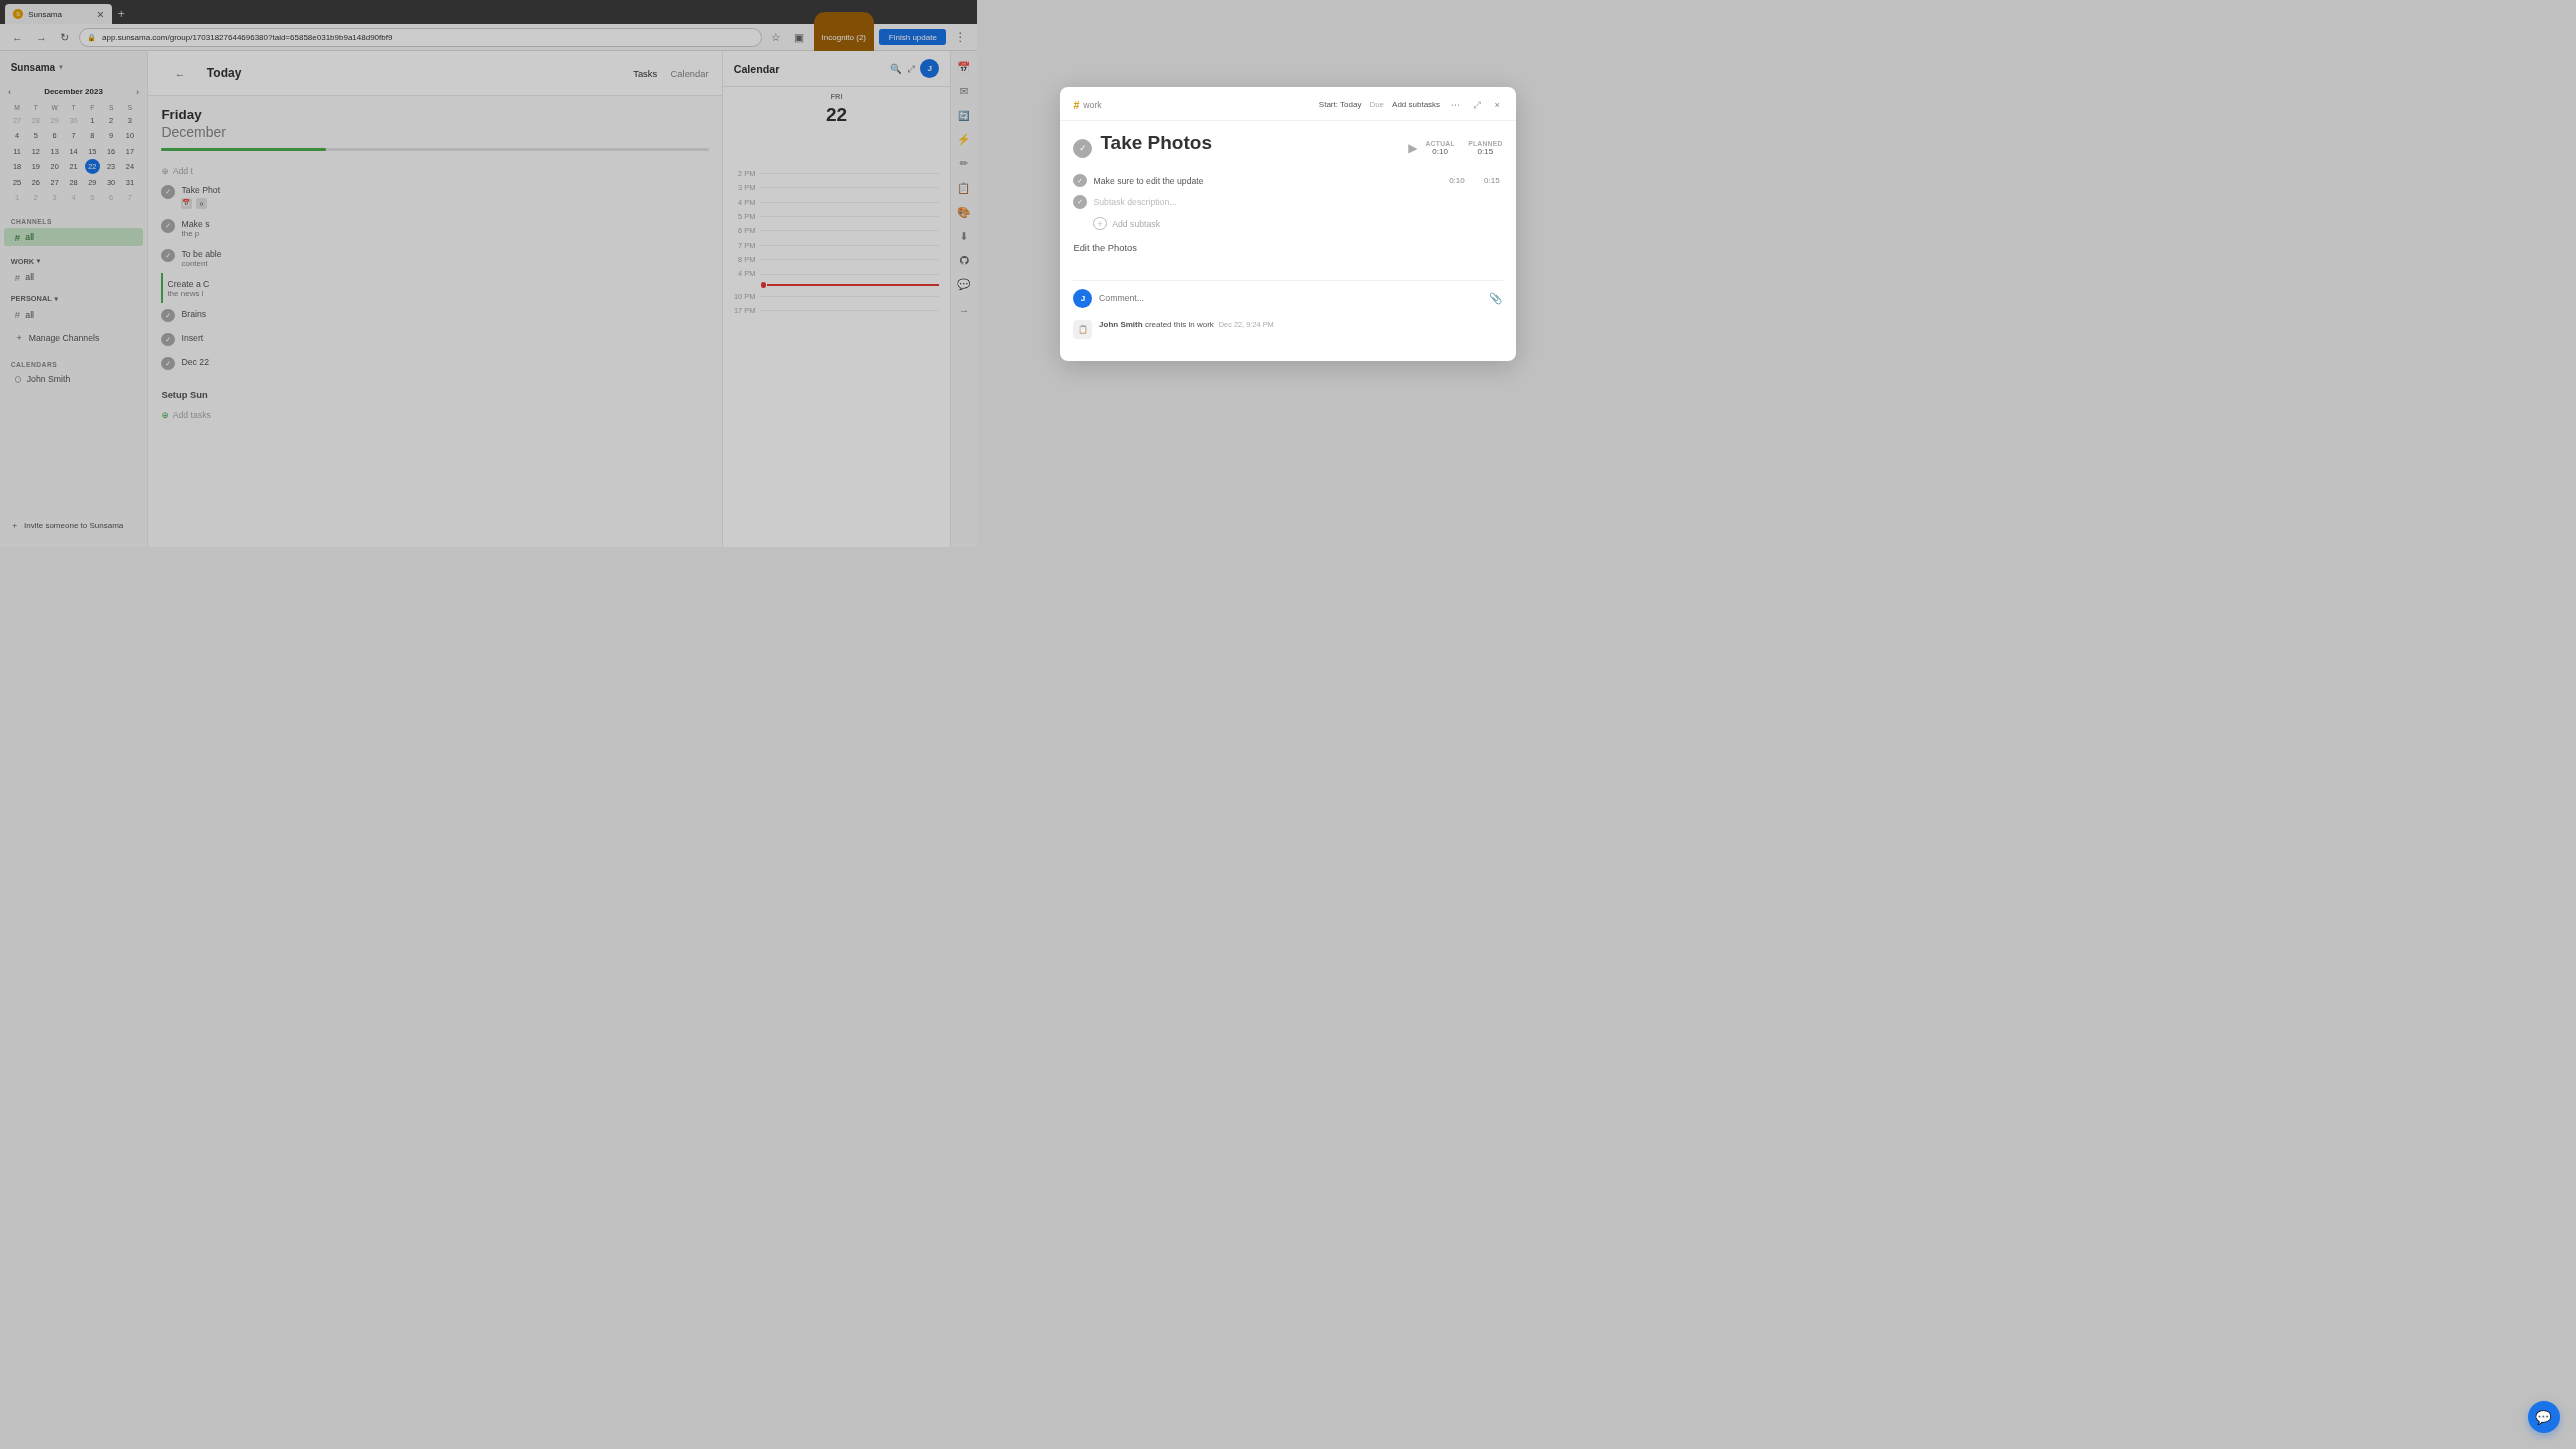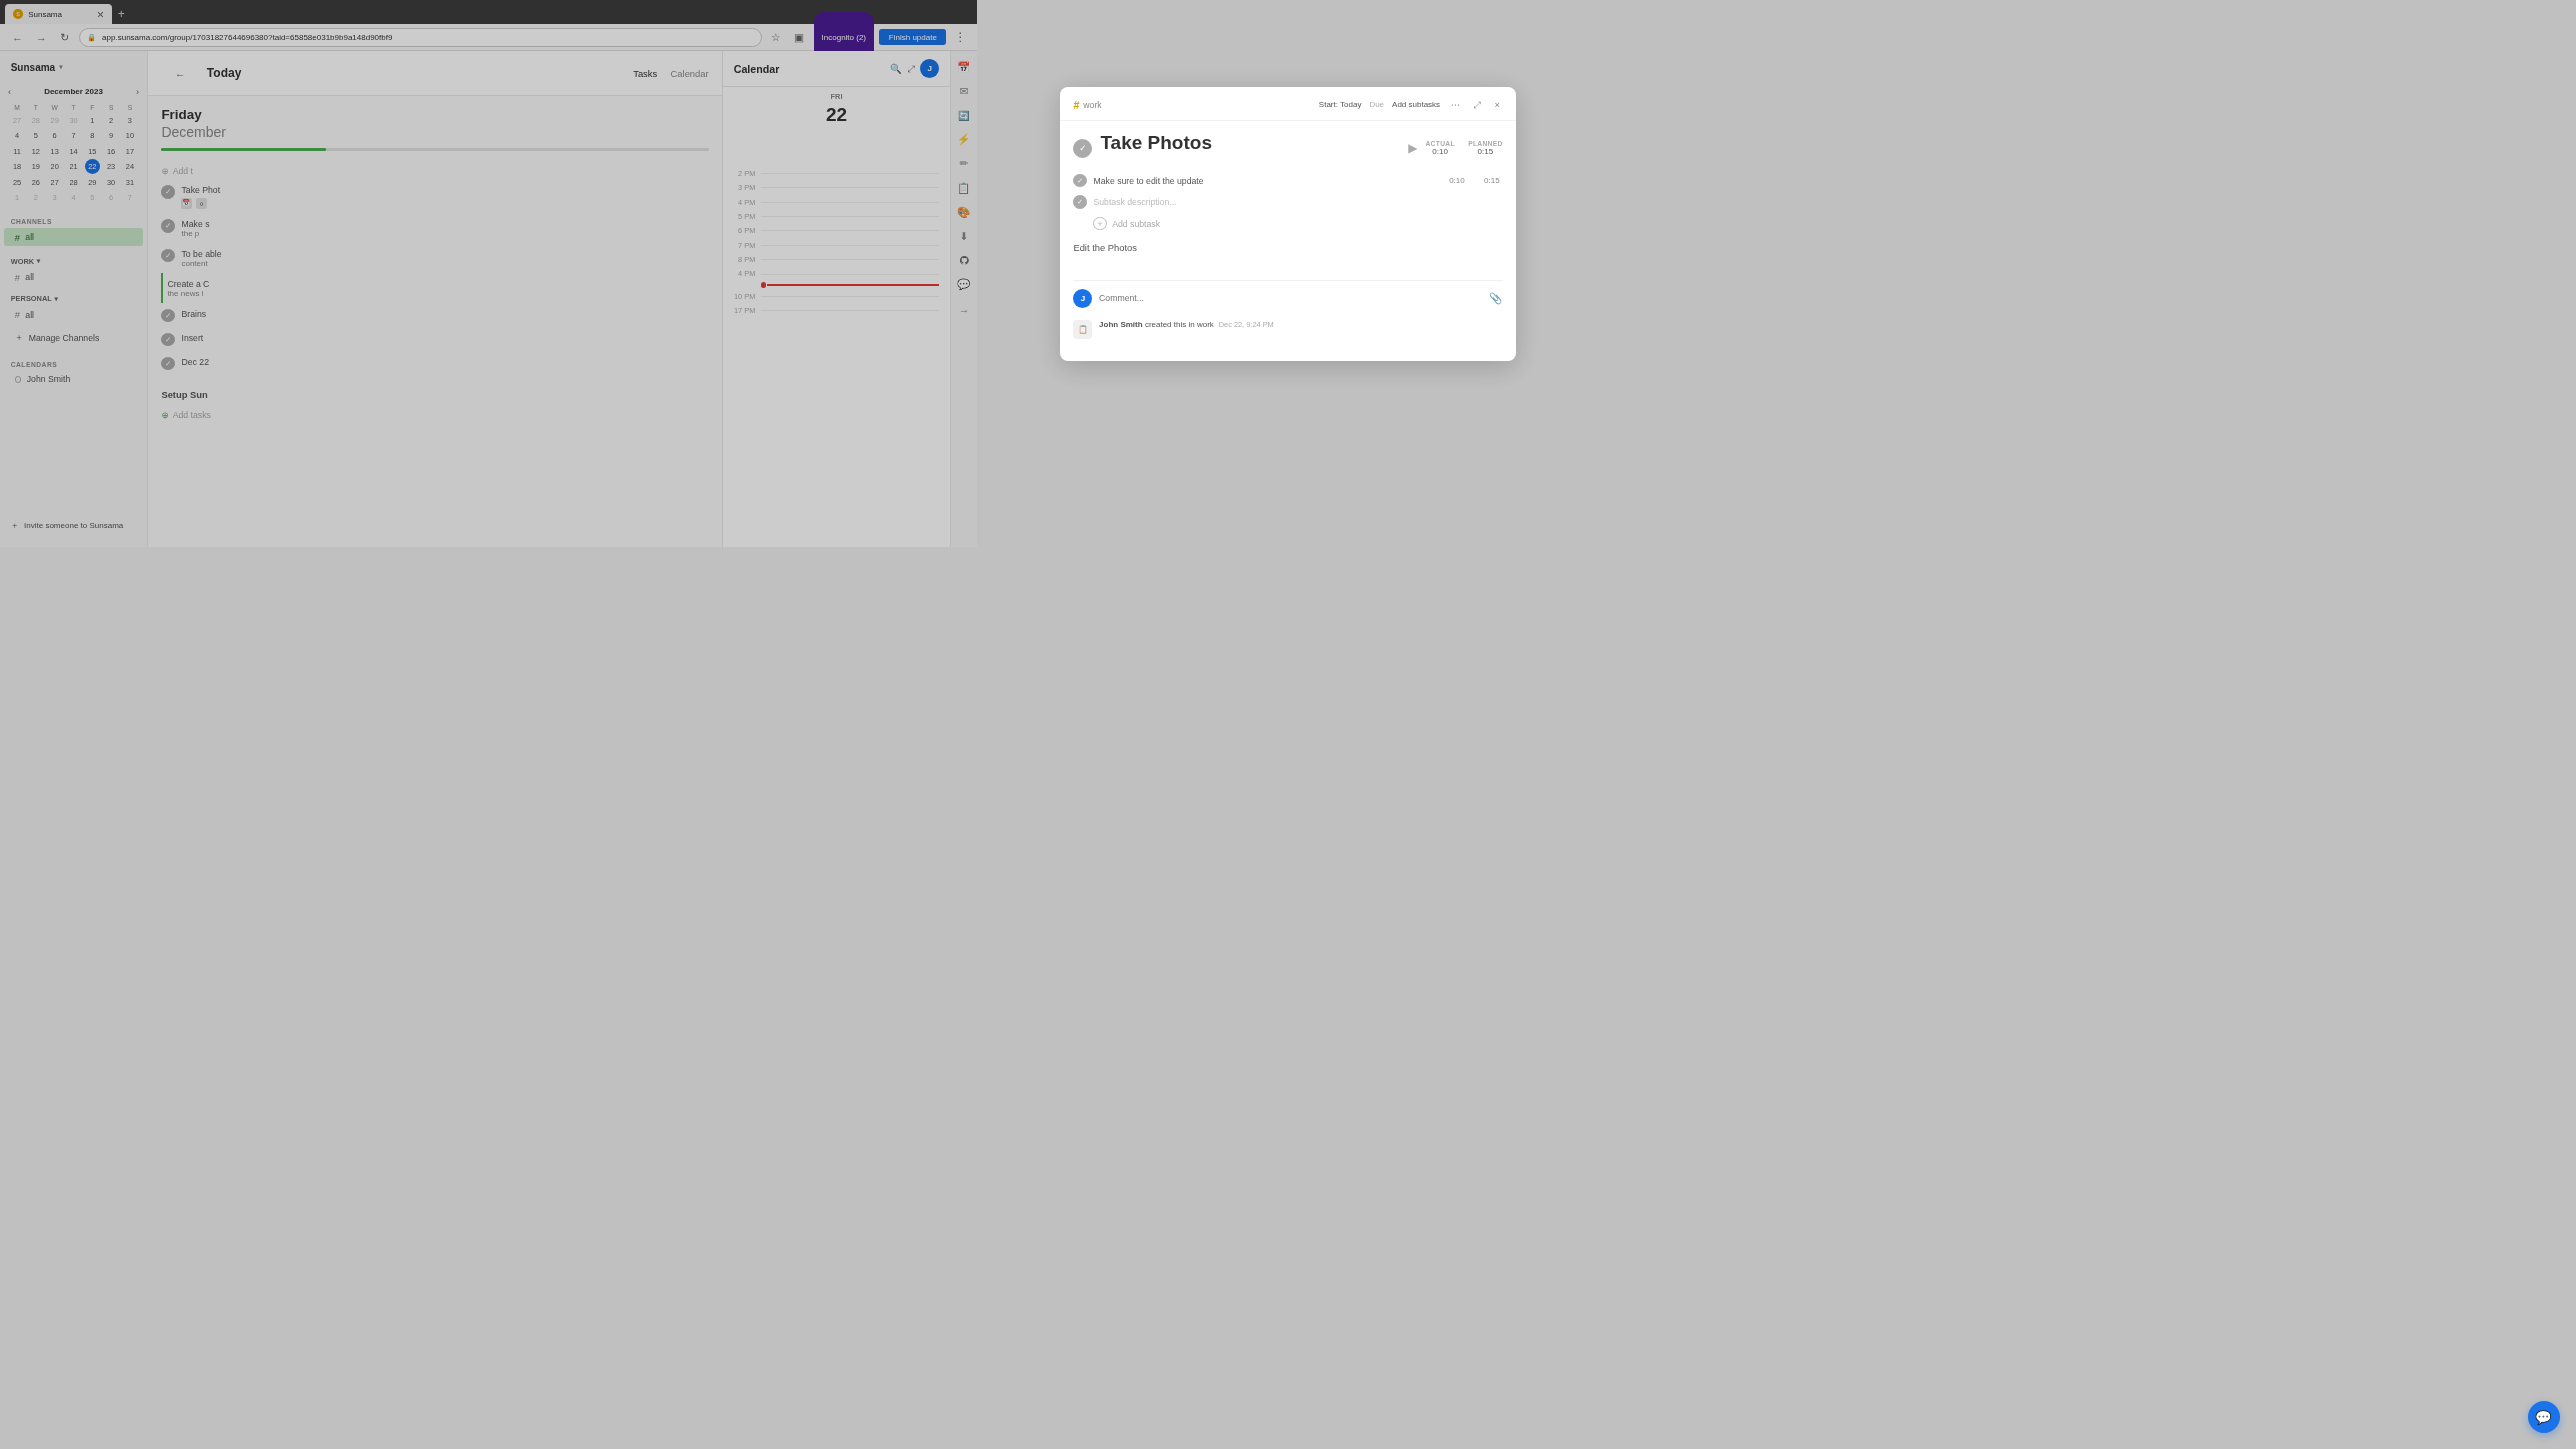--- a/index.html
+++ b/index.html
@@ -7,21 +7,21 @@
     .browser-tab-bar { background: #3c3c3c; height: 24px; display: flex; align-items: flex-end; padding: 0 5.4px; }
     .browser-tab { background: #f0f0f0; border-radius: 4px 4px 0 0; padding: 0 8px; height: 20px; display: flex; align-items: center; gap: 5.4px; font-size: 8px; color: #333; min-width: 107px; }
     .browser-tab .tab-favicon { width: 9.4px; height: 9.4px; background: #e8a000; border-radius: 50%; display: flex; align-items: center; justify-content: center; font-size: 5.4px; color: white; }
     .browser-tab .tab-close { margin-left: auto; cursor: pointer; color: #666; font-size: 9.4px; }
     .browser-tab-new { background: transparent; border: none; color: #ccc; font-size: 12px; cursor: pointer; padding: 0 5.4px; height: 20px; display: flex; align-items: center; }
     .browser-nav-bar { background: #f8f8f8; height: 27px; display: flex; align-items: center; padding: 0 8px; gap: 5.4px; border-bottom: 0.7px solid #ddd; }
     .nav-btn { background: none; border: none; cursor: pointer; color: #666; font-size: 10.7px; padding: 2.7px 4px; border-radius: 2.7px; }
     .url-bar { flex: 1; background: white; border: 0.7px solid #ccc; border-radius: 13.4px; height: 19px; display: flex; align-items: center; padding: 0 8px; font-size: 8px; color: #333; gap: 5.4px; }
     .url-bar .lock-icon { color: #888; font-size: 7.4px; }
     .nav-actions { display: flex; align-items: center; gap: 5.4px; }
-    .incognito-btn { background: #4c1d95; color: white; border: none; border-radius: 10.7px; padding: 21px 8px; font-size: 8px; cursor: pointer; }
+    .incognito-btn { background: #a16207; color: white; border: none; border-radius: 10.7px; padding: 21px 8px; font-size: 8px; cursor: pointer; }
     .finish-update-btn { background: #1a73e8; color: white; border: none; border-radius: 2.7px; padding: 3.4px 9.4px; font-size: 8px; cursor: pointer; font-weight: 500; }
     .menu-dots { color: #666; font-size: 12px; cursor: pointer; padding: 0 2.7px; }
 
     
     .app-layout { display: flex; height: calc(547px - 51px); background: #f5f5f5; }
 
     
     .sidebar { width: 148px; background: #f5f5f5; padding: 8px 0; border-right: 0.7px solid #e8e8e8; display: flex; flex-direction: column; }
     .sidebar-brand { padding: 2.7px 10.7px 8px; display: flex; align-items: center; gap: 4px; font-size: 10px; font-weight: 600; color: #333; cursor: pointer; }
     .sidebar-brand .chevron { font-size: 6.7px; color: #888; }

